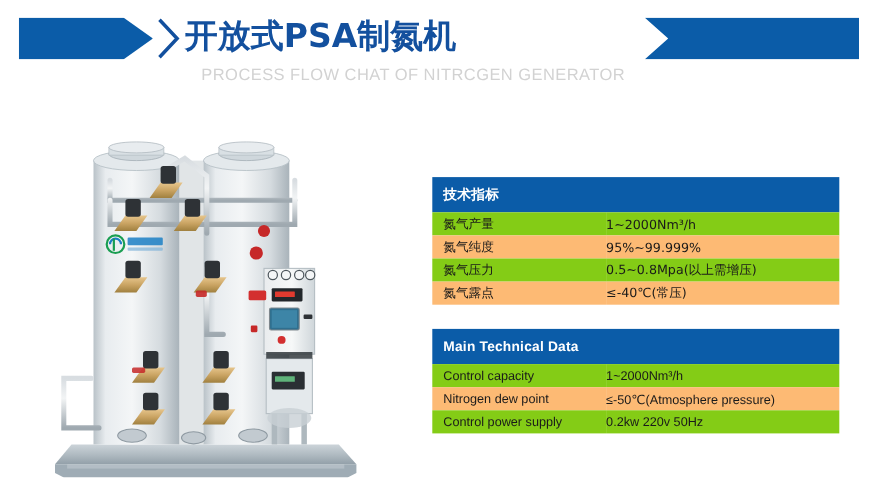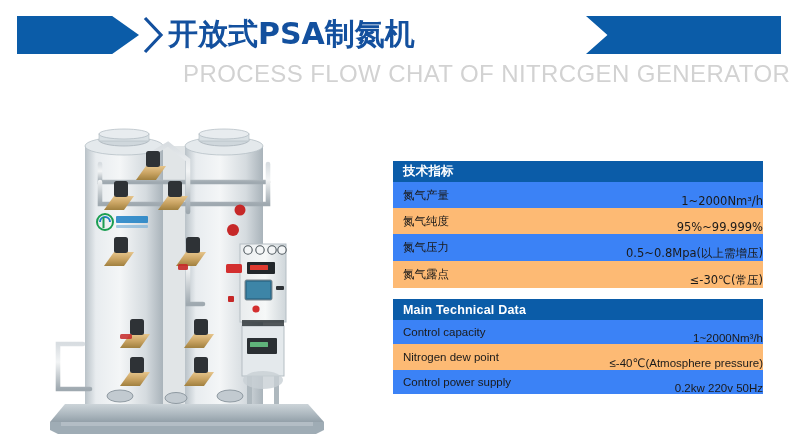--- a/index.html
+++ b/index.html
@@ -72,21 +72,21 @@
     height: 38px;
     background: #0b5ca8;
     -webkit-clip-path: polygon(0 0, 100% 0, 100% 100%, 0 100%, 11% 50%);
     clip-path: polygon(0 0, 100% 0, 100% 100%, 0 100%, 11% 50%);
   }
 
   .header-subtitle {
     position: absolute;
     left: 183px;
     top: 60px;
-    font-size: 24px;
+    font-size: 15px;
     font-weight: normal;
     color: #d2d2d2;
     letter-spacing: 0.4px;
     white-space: nowrap;
     font-family: "Liberation Sans", sans-serif;
   }
 
   
   .product-photo {
     position: absolute;
@@ -103,45 +103,45 @@
     left: 393px;
     width: 370px;
     border-collapse: collapse;
     font-size: 11.5px;
     color: #1a1a1a;
   }
   #table-cn { top: 161px; }
   #table-en { top: 299px; }
 
   .spec-table .thead-row {
-    height: 21px;
+    height: 32px;
     background: #0b5ca8;
   }
   .spec-table .thead-row .th-cell {
     color: #ffffff;
     font-weight: bold;
     font-size: 12.5px;
     padding: 0 0 0 10px;
     text-align: left;
     letter-spacing: 0.2px;
   }
   .spec-table .trow { height: 21px; }
-  .spec-table .trow.odd  { background: #3b82f6; }
+  .spec-table .trow.odd  { background: #84cc16; }
   .spec-table .trow.even { background: #fdba74; }
 
   .spec-table .cell-label {
     width: 148px;
     padding: 0 0 0 10px;
     text-align: left;
     white-space: nowrap;
     font-size: 11.5px;
   }
   .spec-table .cell-value {
-    padding: 12px 0 0 0px;
-    text-align: right;
+    padding: 0 0 0 0px;
+    text-align: left;
     white-space: nowrap;
     font-size: 11.5px;
   }
   #table-cn .cell-label, #table-cn .cell-value {
     font-family: "DejaVu Sans", "Liberation Sans", sans-serif;
   }
 </style>
 </head>
 <body>
 
@@ -348,39 +348,39 @@
       <tr class="trow even">
         <td class="cell-label">氮气纯度</td>
         <td class="cell-value">95%~99.999%</td>
       </tr>
       <tr class="trow odd">
         <td class="cell-label">氮气压力</td>
         <td class="cell-value">0.5~0.8Mpa(以上需增压)</td>
       </tr>
       <tr class="trow even">
         <td class="cell-label">氮气露点</td>
-        <td class="cell-value">≤-30℃(常压)</td>
+        <td class="cell-value">≤-40℃(常压)</td>
       </tr>
     </tbody>
   </table>
 
   <table class="spec-table" id="table-en">
     <thead>
       <tr class="thead-row">
         <th class="th-cell" colspan="2">Main Technical Data</th>
       </tr>
     </thead>
     <tbody>
       <tr class="trow odd">
         <td class="cell-label">Control capacity</td>
         <td class="cell-value">1~2000Nm³/h</td>
       </tr>
       <tr class="trow even">
         <td class="cell-label">Nitrogen dew point</td>
-        <td class="cell-value">≤-40℃(Atmosphere pressure)</td>
+        <td class="cell-value">≤-50℃(Atmosphere pressure)</td>
       </tr>
       <tr class="trow odd">
         <td class="cell-label">Control power supply</td>
         <td class="cell-value">0.2kw 220v 50Hz</td>
       </tr>
     </tbody>
   </table>
 
 </div>
 

